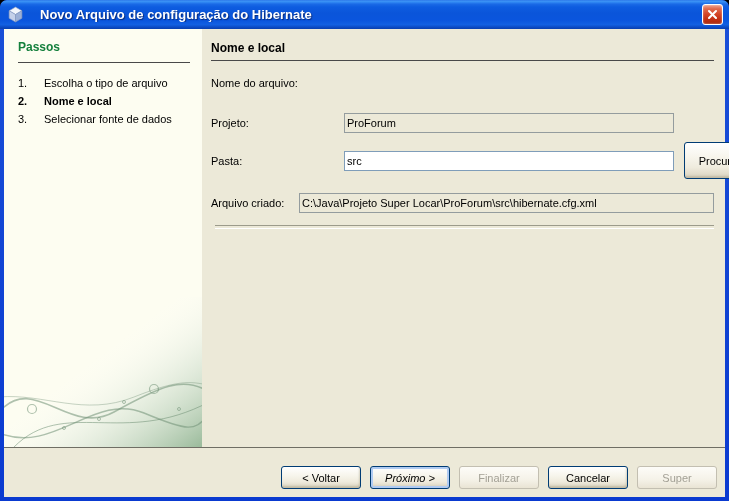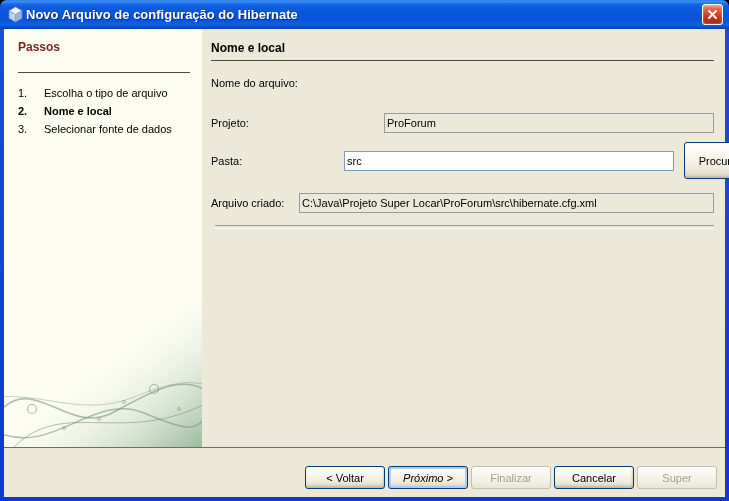--- a/index.html
+++ b/index.html
@@ -21,21 +21,21 @@
     display:flex; align-items:center;
     padding:0 6px 0 7px;
     border-radius:7px 7px 0 0;
     background:linear-gradient(180deg,
       #2a74e8 0%, #3d94f5 4%, #2f86f2 8%, #1a6ae6 14%,
       #0d5ce0 24%, #0a55da 45%, #0a55dd 70%, #1260e2 85%,
       #0b48c0 95%, #0940ae 100%);
   }
   .title-icon { width:17px; height:17px; flex:0 0 17px; }
   .title-text {
-    flex:1; margin-left:2px;
+    flex:1; margin-left:16px;
     color:#fff; font-weight:bold; font-size:13px;
     text-shadow:1px 1px 1px rgba(10,30,90,.75);
     white-space:nowrap; overflow:hidden;
   }
   .close-btn {
     width:21px; height:21px; flex:0 0 21px;
     border:1px solid #fff; border-radius:3px; box-sizing:border-box;
     background:linear-gradient(180deg,#eda28e 0%,#e06a4d 20%,#d34325 50%,#c13014 75%,#a8280c 100%);
     box-shadow:inset 0 0 2px rgba(255,255,255,.6);
     display:flex; align-items:center; justify-content:center;
@@ -46,40 +46,40 @@
     flex:1; display:flex; flex-direction:column; min-height:0;
     margin:0 4px 4px; background:#ece9d8;
   }
   .content { flex:1; display:flex; min-height:0; }
   .sidebar {
     width:198px; flex:0 0 198px; box-sizing:border-box;
     background:#fdfdf1; position:relative; overflow:hidden;
     padding:11px 12px 0 14px;
   }
   .steps-title {
-    font-weight:bold; font-size:12px; color:#7f1d1d;
-    border-bottom:1px solid #494949; padding-bottom:18px; margin-bottom:13px;
+    font-weight:bold; font-size:12px; color:#15803d;
+    border-bottom:1px solid #494949; padding-bottom:8px; margin-bottom:13px;
     position:relative; z-index:2;
   }
   .steps { position:relative; z-index:2; }
   .step-row { display:flex; font-size:11px; color:#000; margin-bottom:4px; line-height:14px; }
   .step-row.current { font-weight:bold; }
   .step-num { width:26px; flex:0 0 26px; }
   .watermark { position:absolute; left:0; right:0; bottom:0; height:150px; width:100%; z-index:1; }
   
   .main {
     flex:1; box-sizing:border-box; min-width:0;
     padding:12px 11px 0 9px;
     display:flex; flex-direction:column;
   }
   .main-title {
     font-weight:bold; font-size:12px; color:#000;
     border-bottom:1px solid #494949; padding-bottom:5px; margin-bottom:16px;
   }
-  .frow { display:flex; align-items:center; font-size:11px; color:#000;justify-content:space-between; }
+  .frow { display:flex; align-items:center; font-size:11px; color:#000; }
   .flabel { width:88px; flex:0 0 88px; }
   .tfield {
     height:20px; box-sizing:border-box;
     border:1px solid #7f9db9; background:#fff;
     display:flex; align-items:center;
     padding:0 2px; font-size:11px; color:#000;
     font-family:"Liberation Sans", sans-serif;
   }
   .tfield.readonly { background:#ece9d8; border-color:#949c9e; }
   .fill { flex:1; min-width:0; }
@@ -105,21 +105,21 @@
     border-color:#c3bfb1; color:#a3a095; cursor:default;
     background:linear-gradient(180deg,#fdfcf8 0%,#f5f2e8 60%,#e9e4d4 100%);
     box-shadow:none;
   }
   .procurar { width:80px; flex:0 0 80px; height:37px; margin-left:10px; }
   
   .footer {
     flex:0 0 50px; height:50px; box-sizing:border-box;
     border-top:1px solid #6f6e64; background:#ece9d8;
     display:flex; justify-content:flex-end; align-items:flex-start;
-    gap:3px; padding:18px 8px 0 0;
+    gap:9px; padding:18px 8px 0 0;
   }
   .footer .btn { width:80px; flex:0 0 80px; }
 </style>
 </head>
 <body>
 
 <div class="window">
 
   <div class="titlebar">
     <span class="title-icon">

